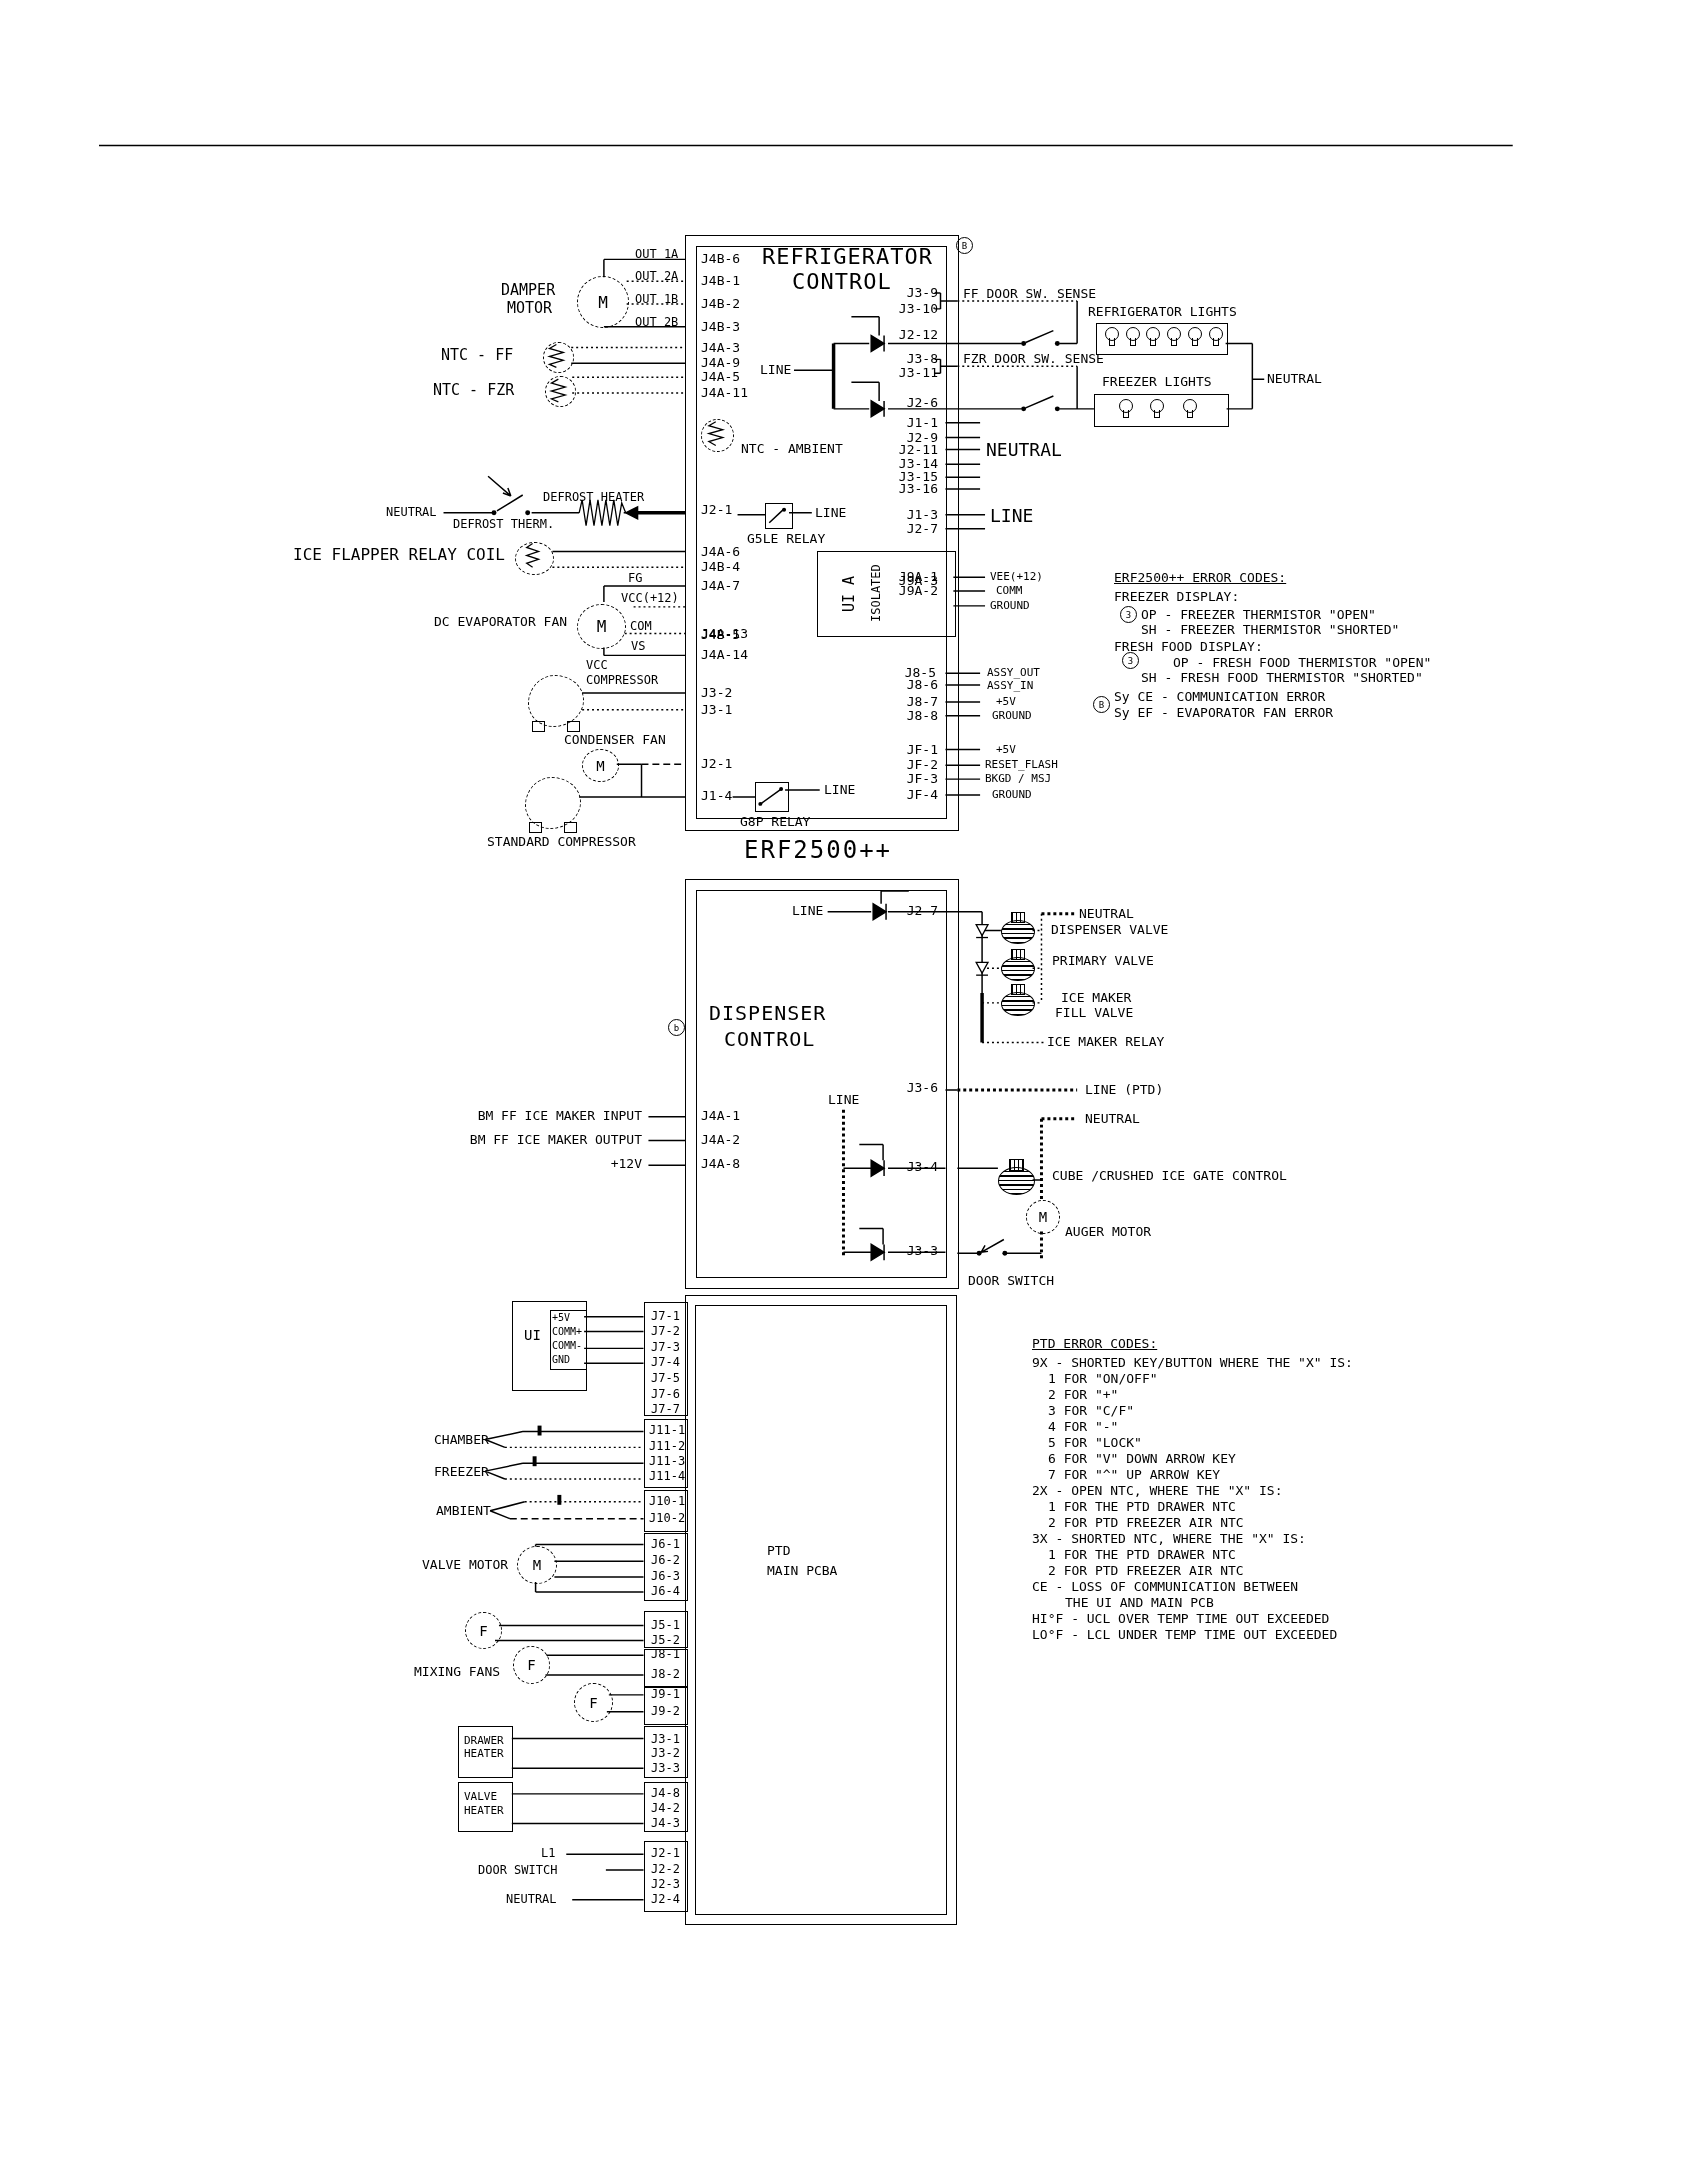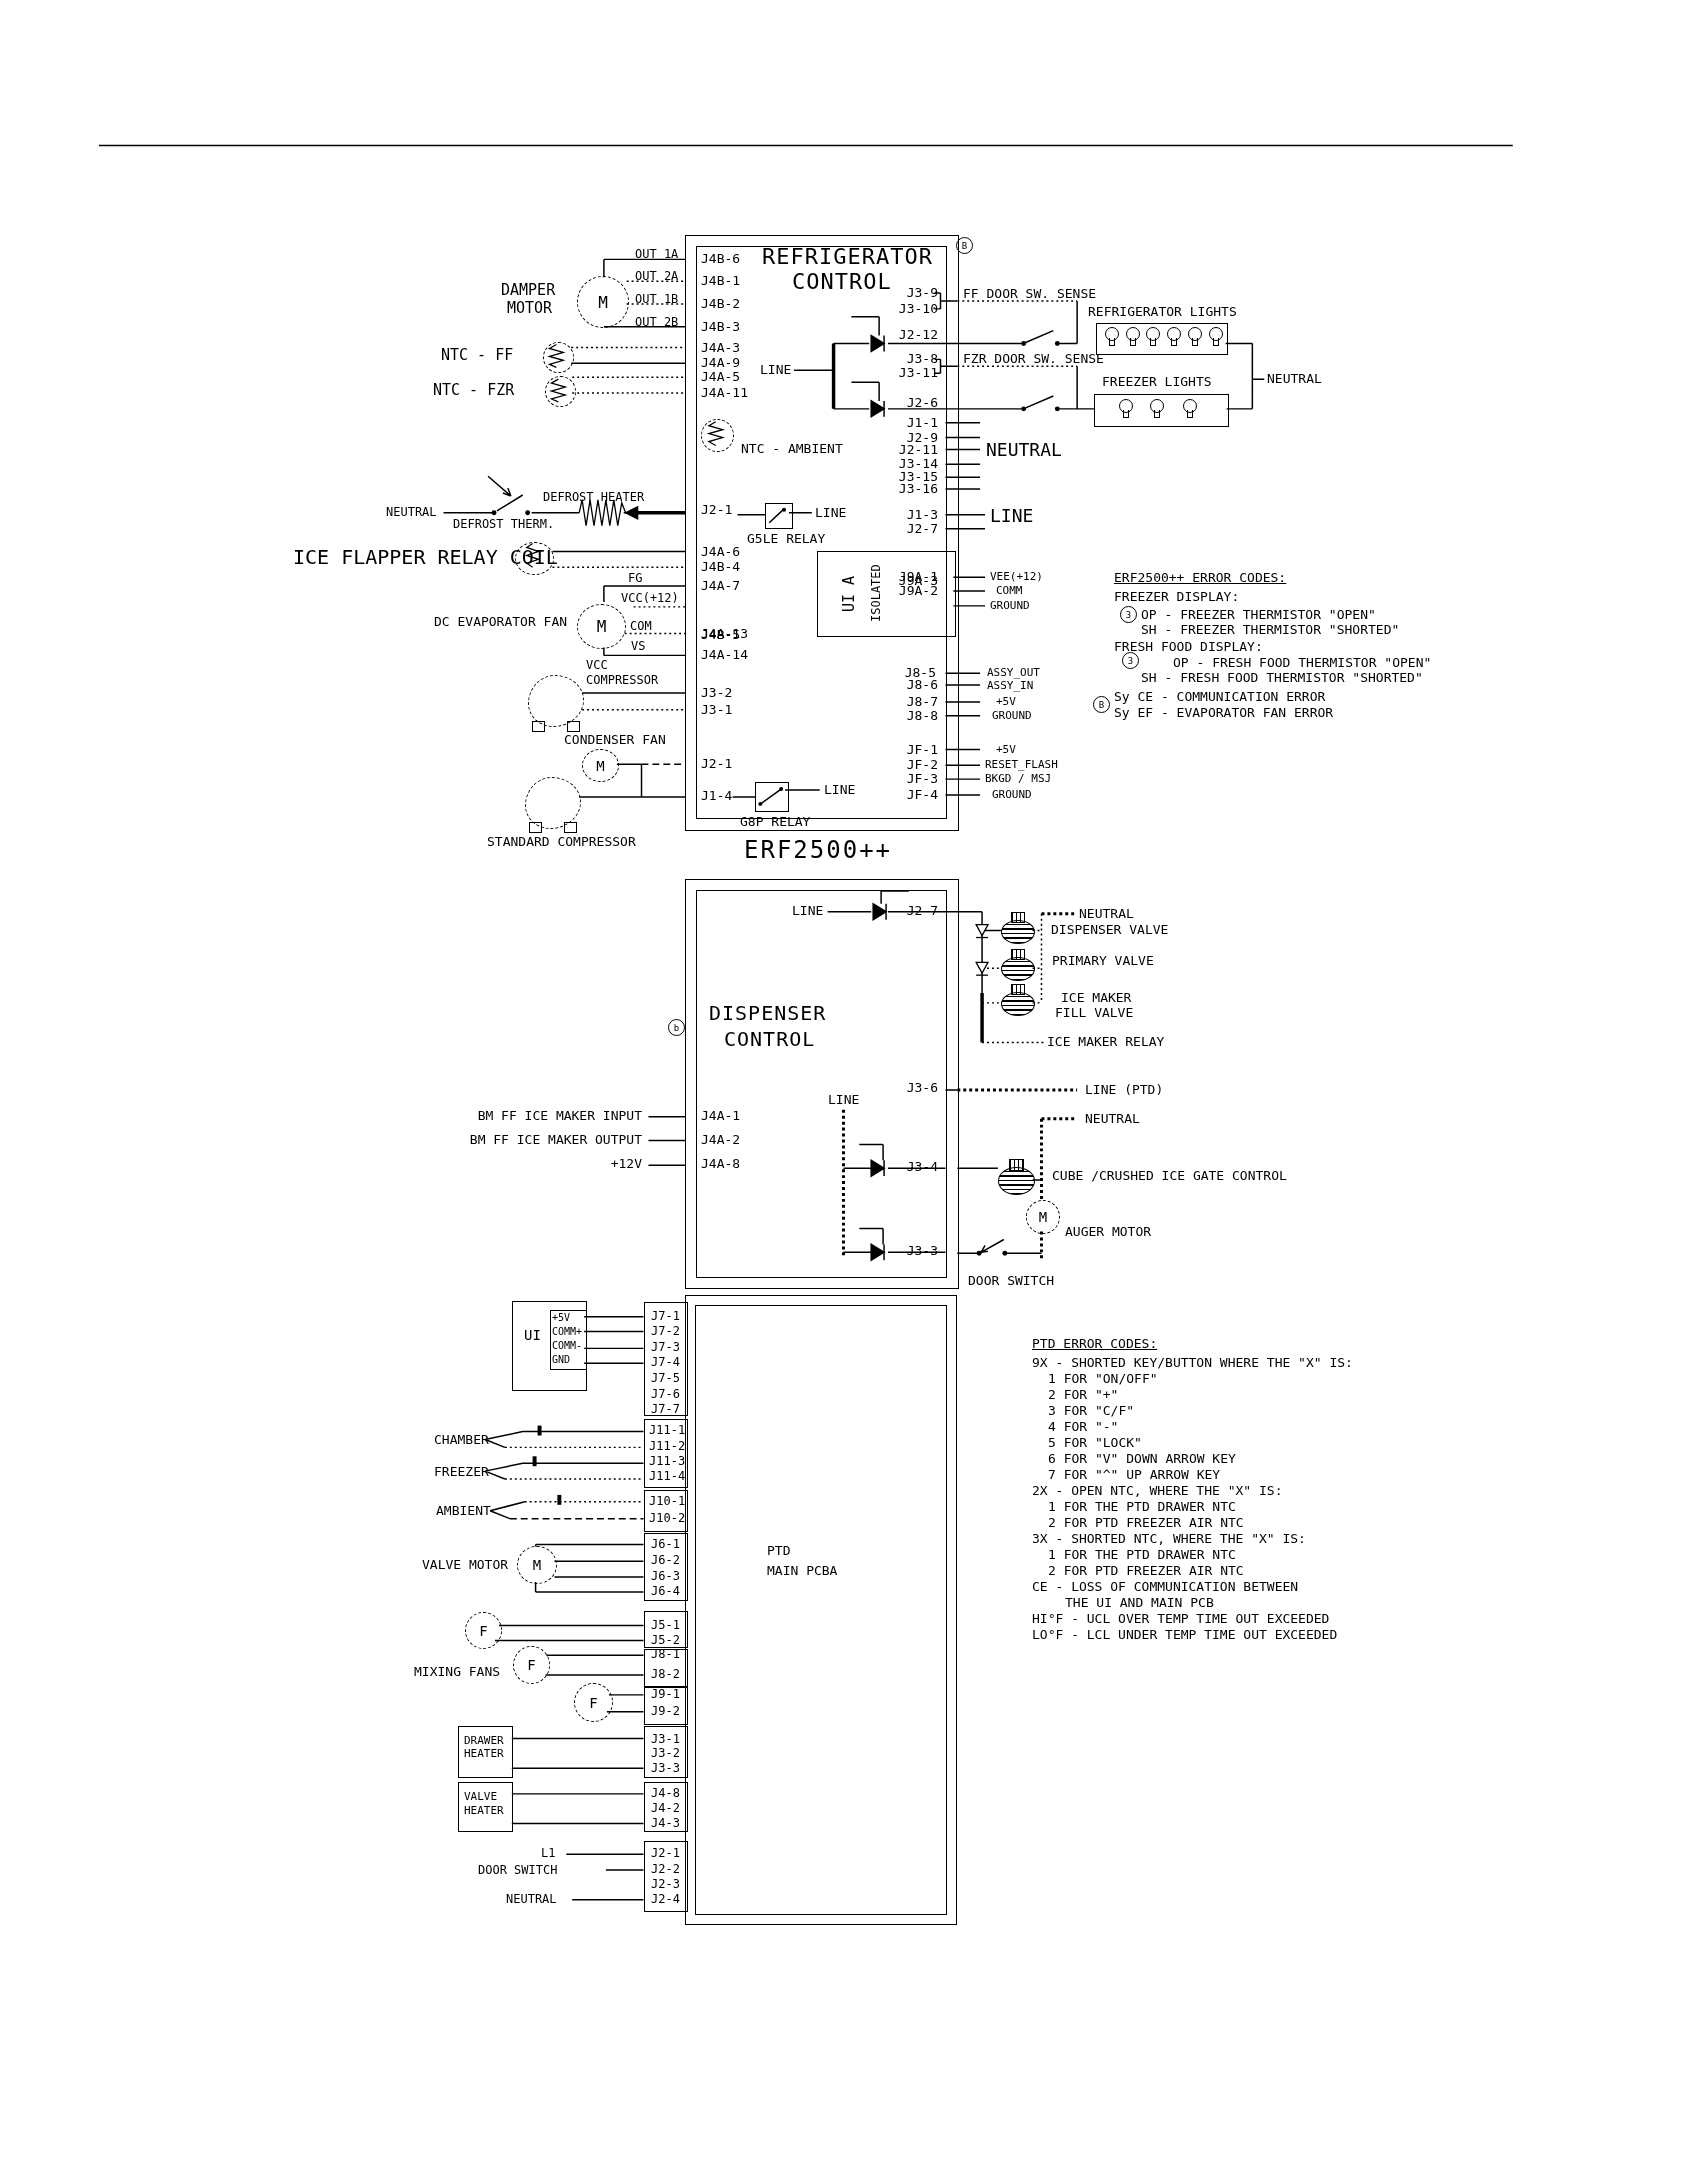--- a/index.html
+++ b/index.html
@@ -252,21 +252,21 @@
   <div class="circ" style="left:543px;top:342px;width:29px;height:29px"></div>
   <div class="t" style="left:441px;top:347px;font-size:15px">NTC - FF</div>
   <div class="circ" style="left:545px;top:376px;width:29px;height:29px"></div>
   <div class="t" style="left:433px;top:382px;font-size:15px">NTC - FZR</div>
 
   <div class="t t12" style="left:386px;top:506px">NEUTRAL</div>
   <div class="t t12" style="left:453px;top:518px">DEFROST THERM.</div>
   <div class="t t12" style="left:543px;top:491px">DEFROST HEATER</div>
 
   <div class="circ" style="left:515px;top:542px;width:37px;height:31px"></div>
-  <div class="t" style="left:293px;top:546px;font-size:20px">ICE FLAPPER RELAY COIL</div>
+  <div class="t" style="left:293px;top:546px;font-size:16px">ICE FLAPPER RELAY COIL</div>
 
   <div class="circ" style="left:577px;top:604px;width:47px;height:43px;font-size:16px">M</div>
   <div class="t" style="left:434px;top:615px">DC EVAPORATOR FAN</div>
   <div class="t t12" style="left:628px;top:572px">FG</div>
   <div class="t t12" style="left:621px;top:592px">VCC(+12)</div>
   <div class="t t12" style="left:630px;top:620px">COM</div>
   <div class="t t12" style="left:631px;top:640px">VS</div>
 
   <div class="blob" style="left:528px;top:675px;width:54px;height:50px"></div>
   <div class="foot" style="left:532px;top:721px"></div>

